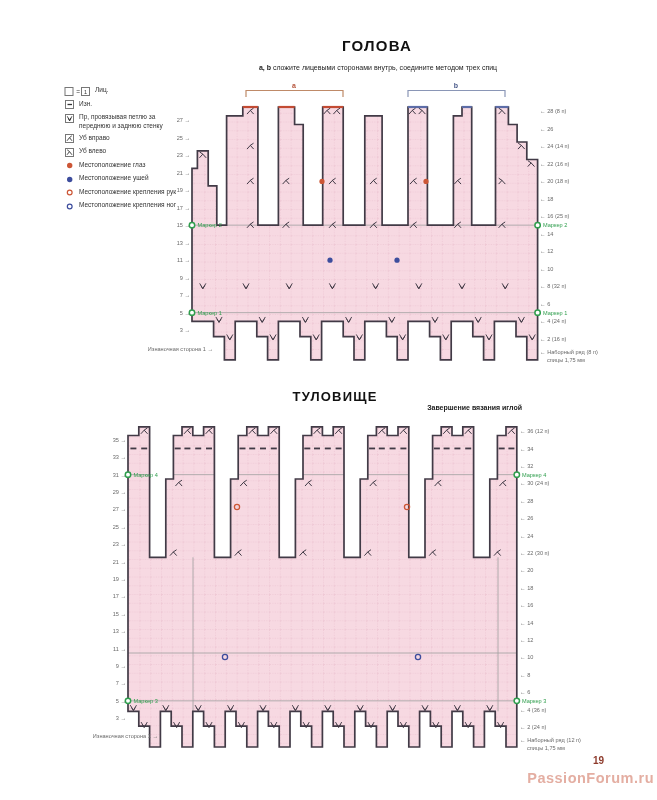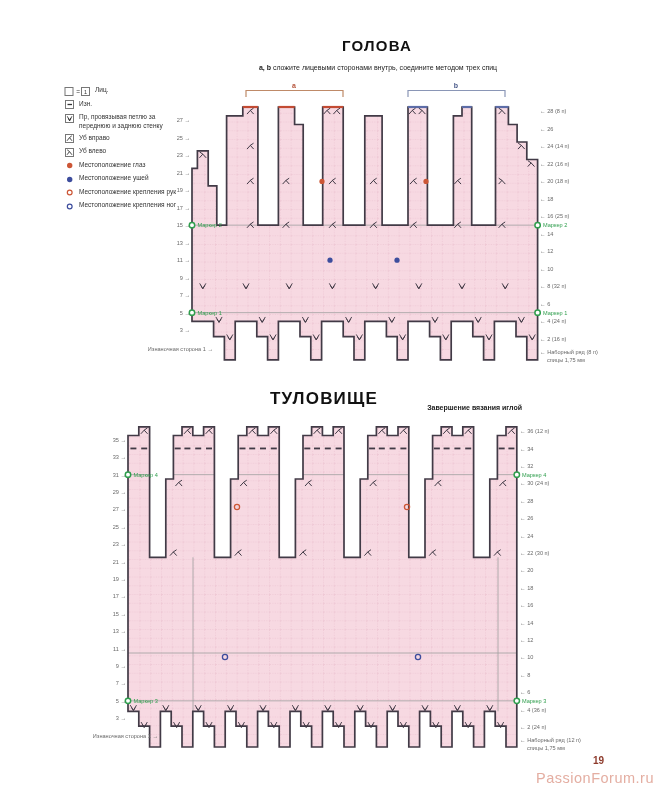--- a/index.html
+++ b/index.html
@@ -4,30 +4,30 @@
 <style>
   html,body{margin:0;padding:0}
   body{width:657px;height:800px;position:relative;background:#ffffff;
        font-family:"Liberation Sans",sans-serif;overflow:hidden}
   .abs{position:absolute}
   #head-title{top:37px;left:377px;transform:translateX(-50%);font-size:15px;
       font-weight:bold;letter-spacing:1.2px;color:#111;white-space:nowrap}
   #head-subtitle{top:64px;left:378px;transform:translateX(-50%);font-size:7px;
       color:#222;white-space:nowrap}
   #head-subtitle b{font-weight:bold}
-  #body-title{top:389px;left:324px;transform:translateX(-50%);font-size:17px;
+  #body-title{top:389px;left:335px;transform:translateX(-50%);font-size:13px;
       font-weight:bold;letter-spacing:1.2px;color:#111;white-space:nowrap}
   #finish-note{top:404px;left:400px;width:122px;text-align:right;font-size:7px;
       font-weight:bold;color:#222;white-space:nowrap}
   #legend{top:85px;left:64px;width:124px;color:#333;font-size:6.5px;line-height:1.45}
   .lg-item{display:flex;gap:3px;align-items:flex-start;margin-bottom:2px}
   .lg-icon{flex:0 0 auto;display:block;margin-top:0.5px}
   #chart-canvas{position:absolute;left:0;top:0}
   #page-number{left:593px;top:755px;font-size:10px;font-weight:bold;color:#8e3b2c}
-  #watermark{right:3px;top:770px;font-size:14.5px;font-weight:normal;color:#e4aea2;
+  #watermark{right:3px;top:770px;font-size:14.5px;font-weight:bold;color:#e4aea2;
       letter-spacing:.5px}
 </style>
 </head>
 <body>
 
 <svg id="chart-canvas" width="657" height="800" viewBox="0 0 657 800">
     <defs>
       <pattern id="grid" width="10.8" height="8.75" patternUnits="userSpaceOnUse">
         <path d="M0,8.75 H10.8 M10.8,0 V8.75" stroke="#dca6bb" stroke-width="0.6" stroke-dasharray="1,1.4" fill="none"></path>
       </pattern>

